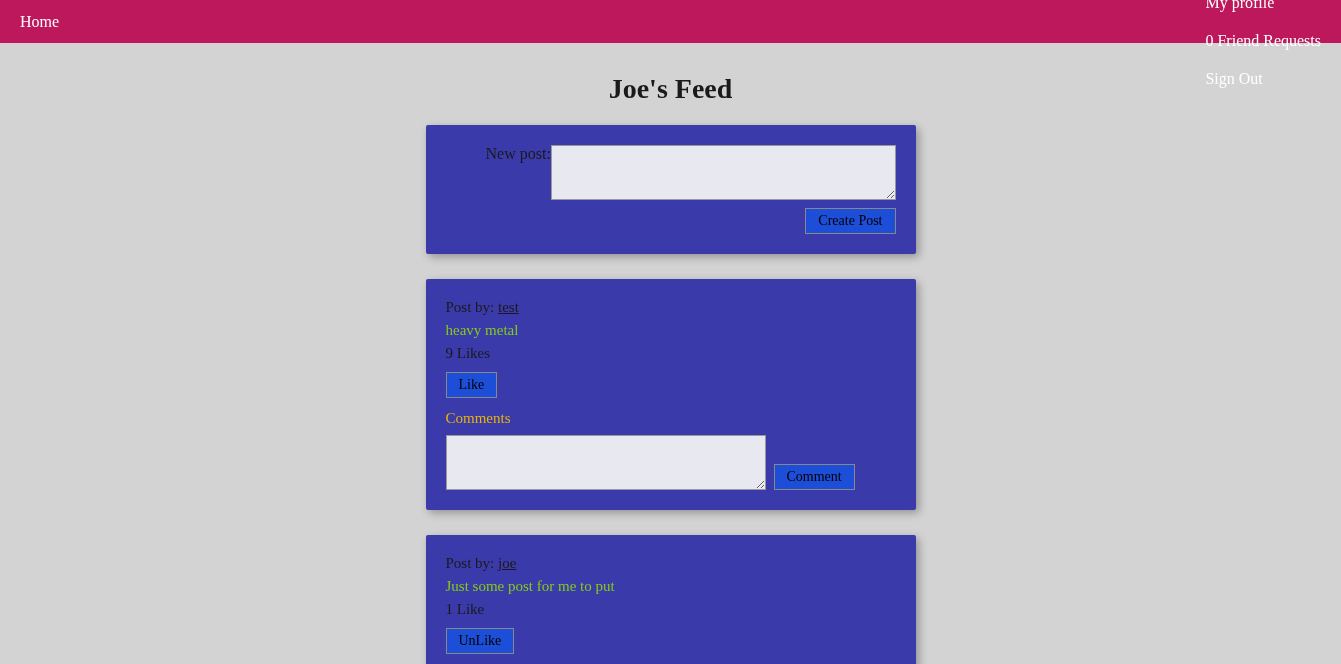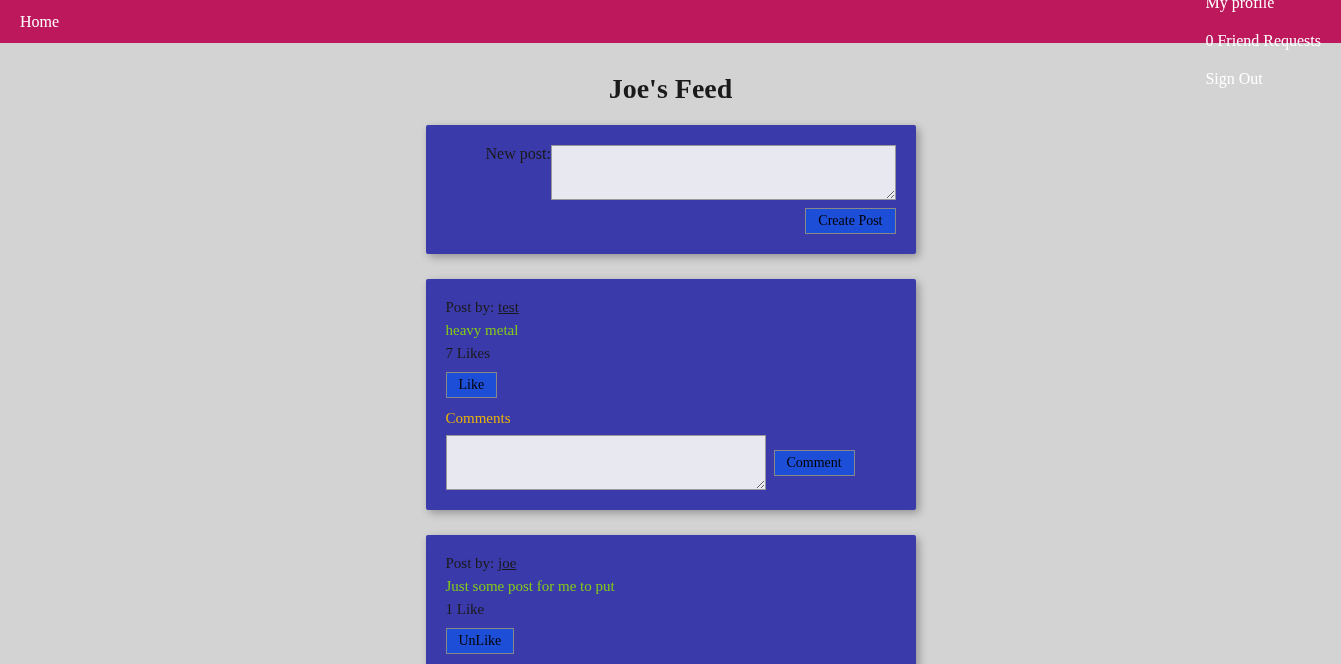--- a/index.html
+++ b/index.html
@@ -140,21 +140,21 @@
 
     .comments-label {
       color: #eab308;
       font-size: 15px;
       margin-bottom: 8px;
     }
 
     .comment-row {
       display: flex;
       gap: 8px;
-      align-items: center;
+      align-items: flex-end;
     }
 
     .comment-input {
       width: 320px;
       height: 55px;
       resize: vertical;
       background-color: #e8e8f0;
       border: 1px solid #999;
       padding: 4px;
       font-size: 14px;
@@ -187,21 +187,21 @@
     <div class="new-post-actions">
       <button>Create Post</button>
     </div>
   </div>
 
   <div class="card">
     <div class="post-author">
       <span>Post by: </span><a>test</a>
     </div>
     <div class="post-content">heavy metal</div>
-    <div class="post-likes">7 Likes</div>
+    <div class="post-likes">9 Likes</div>
     <button class="like-btn">Like</button>
     <div class="comments-label">Comments</div>
     <div class="comment-row">
       <textarea class="comment-input" style=""></textarea>
       <button>Comment</button>
     </div>
   </div>
 
   <div class="card">
     <div class="post-author">

